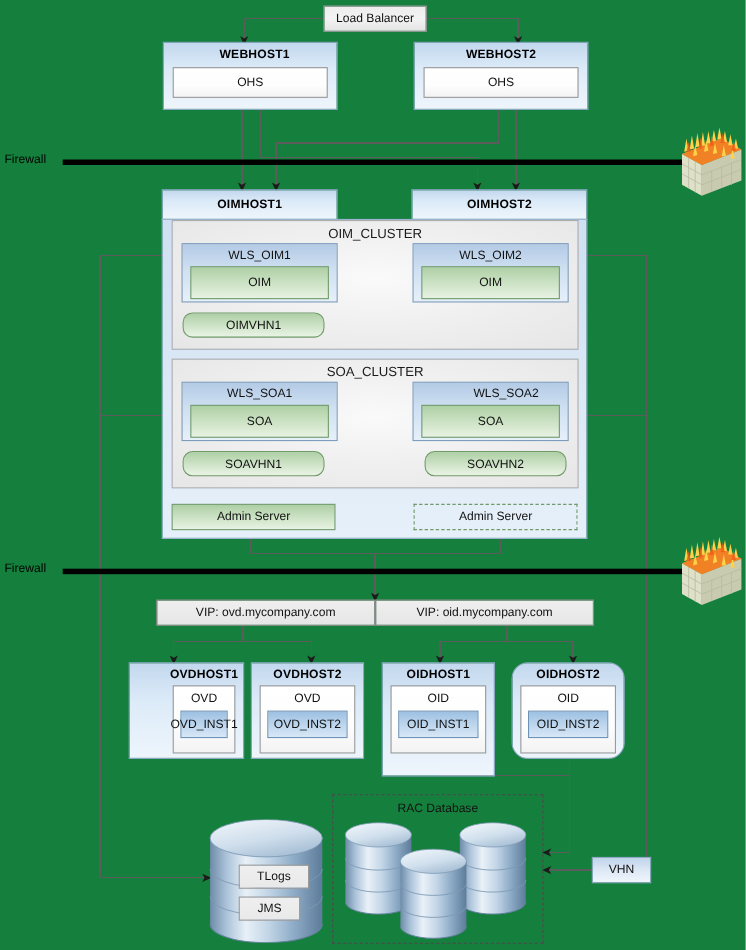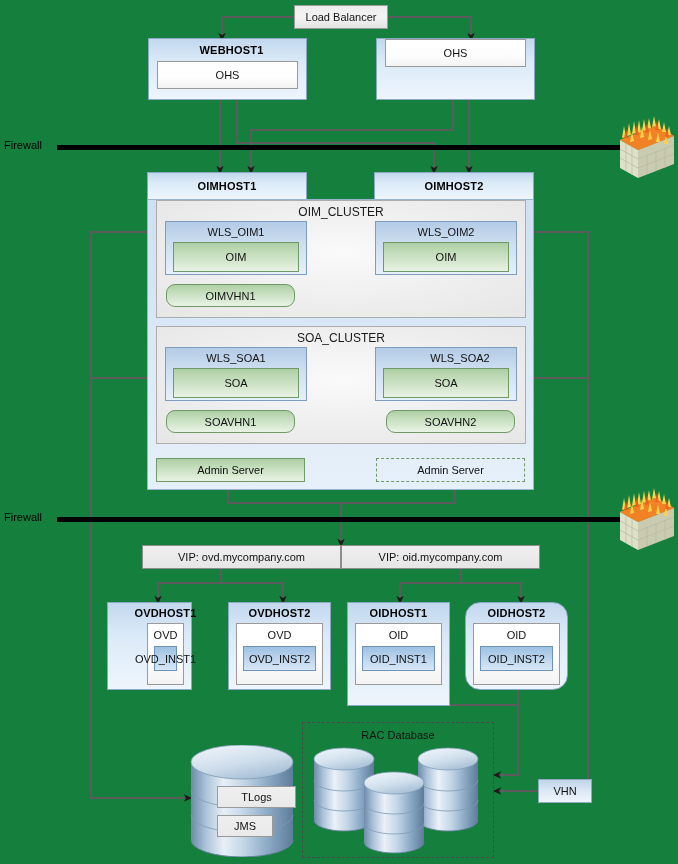--- a/index.html
+++ b/index.html
@@ -133,20 +133,21 @@
   </svg>
 
   <div class="abs grey-box lbl txt" style="left:294px;top:5px;width:94px;height:24px;">Load Balancer</div>
 
   <div class="abs host-outer" style="left:148px;top:38px;width:159px;height:62px;">
     <div class="lbl host-title" style="height:22px;margin-left:8px;">WEBHOST1</div>
     <div class="white-box lbl txt" style="margin:0 8px;height:26px;">OHS</div>
   </div>
 
   <div class="abs host-outer" style="left:376px;top:38px;width:159px;height:62px;">
+    <div class="lbl host-title" style="height:22px;">WEBHOST2</div>
     <div class="white-box lbl txt" style="margin:0 8px;height:26px;">OHS</div>
   </div>
 
   <div class="abs fw-label" style="left:4px;top:139px;">Firewall</div>
   <div class="abs fw-line" style="left:57px;top:145px;width:565px;"></div>
   <div class="abs" style="left:612px;top:116px;width:64px;height:68px;">
     <svg width="64" height="68" viewBox="0 0 64 68">
       <g>
         <polygon points="8,24 44,10 62,20 26,34" fill="#f0a93c"></polygon>
         <polygon points="8,24 26,34 26,62 8,52" fill="#dfe0c8"></polygon>
@@ -274,21 +275,21 @@
             <polygon points="43,14 45,5 47,14"></polygon>
           <polygon points="53,21 55,12 57,21"></polygon>
         </g>
       </g>
     </svg>
   </div>
 
   <div class="abs vip-bar lbl" style="left:341px;top:545px;width:199px;height:24px;">VIP: oid.mycompany.com</div>
   <div class="abs vip-bar lbl" style="left:142px;top:545px;width:199px;height:24px;">VIP: ovd.mycompany.com</div>
 
-  <div class="abs host-outer" style="left:107px;top:602px;width:85px;height:88px;padding-left:32px;">
+  <div class="abs host-outer" style="left:117px;top:602px;width:105px;height:88px;padding-left:32px;">
     <div class="lbl host-title" style="height:20px;">OVDHOST1</div>
     <div class="white-box" style="margin:0 7px 0 7px;height:60px;">
       <div class="lbl txt" style="height:22px;">OVD</div>
       <div class="inst lbl" style="margin:0 6px;height:23px;">OVD_INST1</div>
     </div>
   </div>
 
   <div class="abs host-outer" style="left:228px;top:602px;width:103px;height:88px;">
     <div class="lbl host-title" style="height:20px;">OVDHOST2</div>
     <div class="white-box" style="margin:0 7px 0 7px;height:60px;">
@@ -329,21 +330,21 @@
           <stop offset="60%" stop-color="#cfdeec"></stop>
           <stop offset="100%" stop-color="#a8c0d6"></stop>
         </linearGradient>
       </defs>
       <path d="M3,17 L3,95 A51,17 0 0 0 105,95 L105,17 Z" fill="url(#cylg)"></path>
       <ellipse cx="54" cy="17" rx="51" ry="17" fill="url(#topg)" stroke="#7d9ab5" stroke-width="0.8"></ellipse>
       <path d="M3,45 A51,17 0 0 0 105,45" fill="none" stroke="#7d9ab5" stroke-width="0.9" opacity="0.85"></path>
       <path d="M3,70 A51,17 0 0 0 105,70" fill="none" stroke="#7d9ab5" stroke-width="0.9" opacity="0.85"></path>
       <path d="M3,95 A51,17 0 0 0 105,95" fill="none" stroke="#63819d" stroke-width="1"></path>
     </svg>
-    <div class="abs grey-flat lbl txt" style="left:29px;top:41px;width:79px;height:22px;">TLogs</div>
+    <div class="abs grey-flat lbl txt" style="left:29px;top:41px;width:64px;height:22px;">TLogs</div>
     <div class="abs grey-flat lbl txt" style="left:29px;top:70px;width:56px;height:22px;">JMS</div>
   </div>
 
   <div class="abs dashed-box" style="left:302px;top:722px;width:192px;height:136px;">
     <div class="lbl txt" style="height:24px;">RAC Database</div>
   </div>
   <div class="abs" style="left:310px;top:745px;width:180px;height:110px;">
     <svg width="180" height="110" viewBox="0 0 180 110">
       <defs>
         <linearGradient id="dbg" x1="0" y1="0" x2="1" y2="0">

